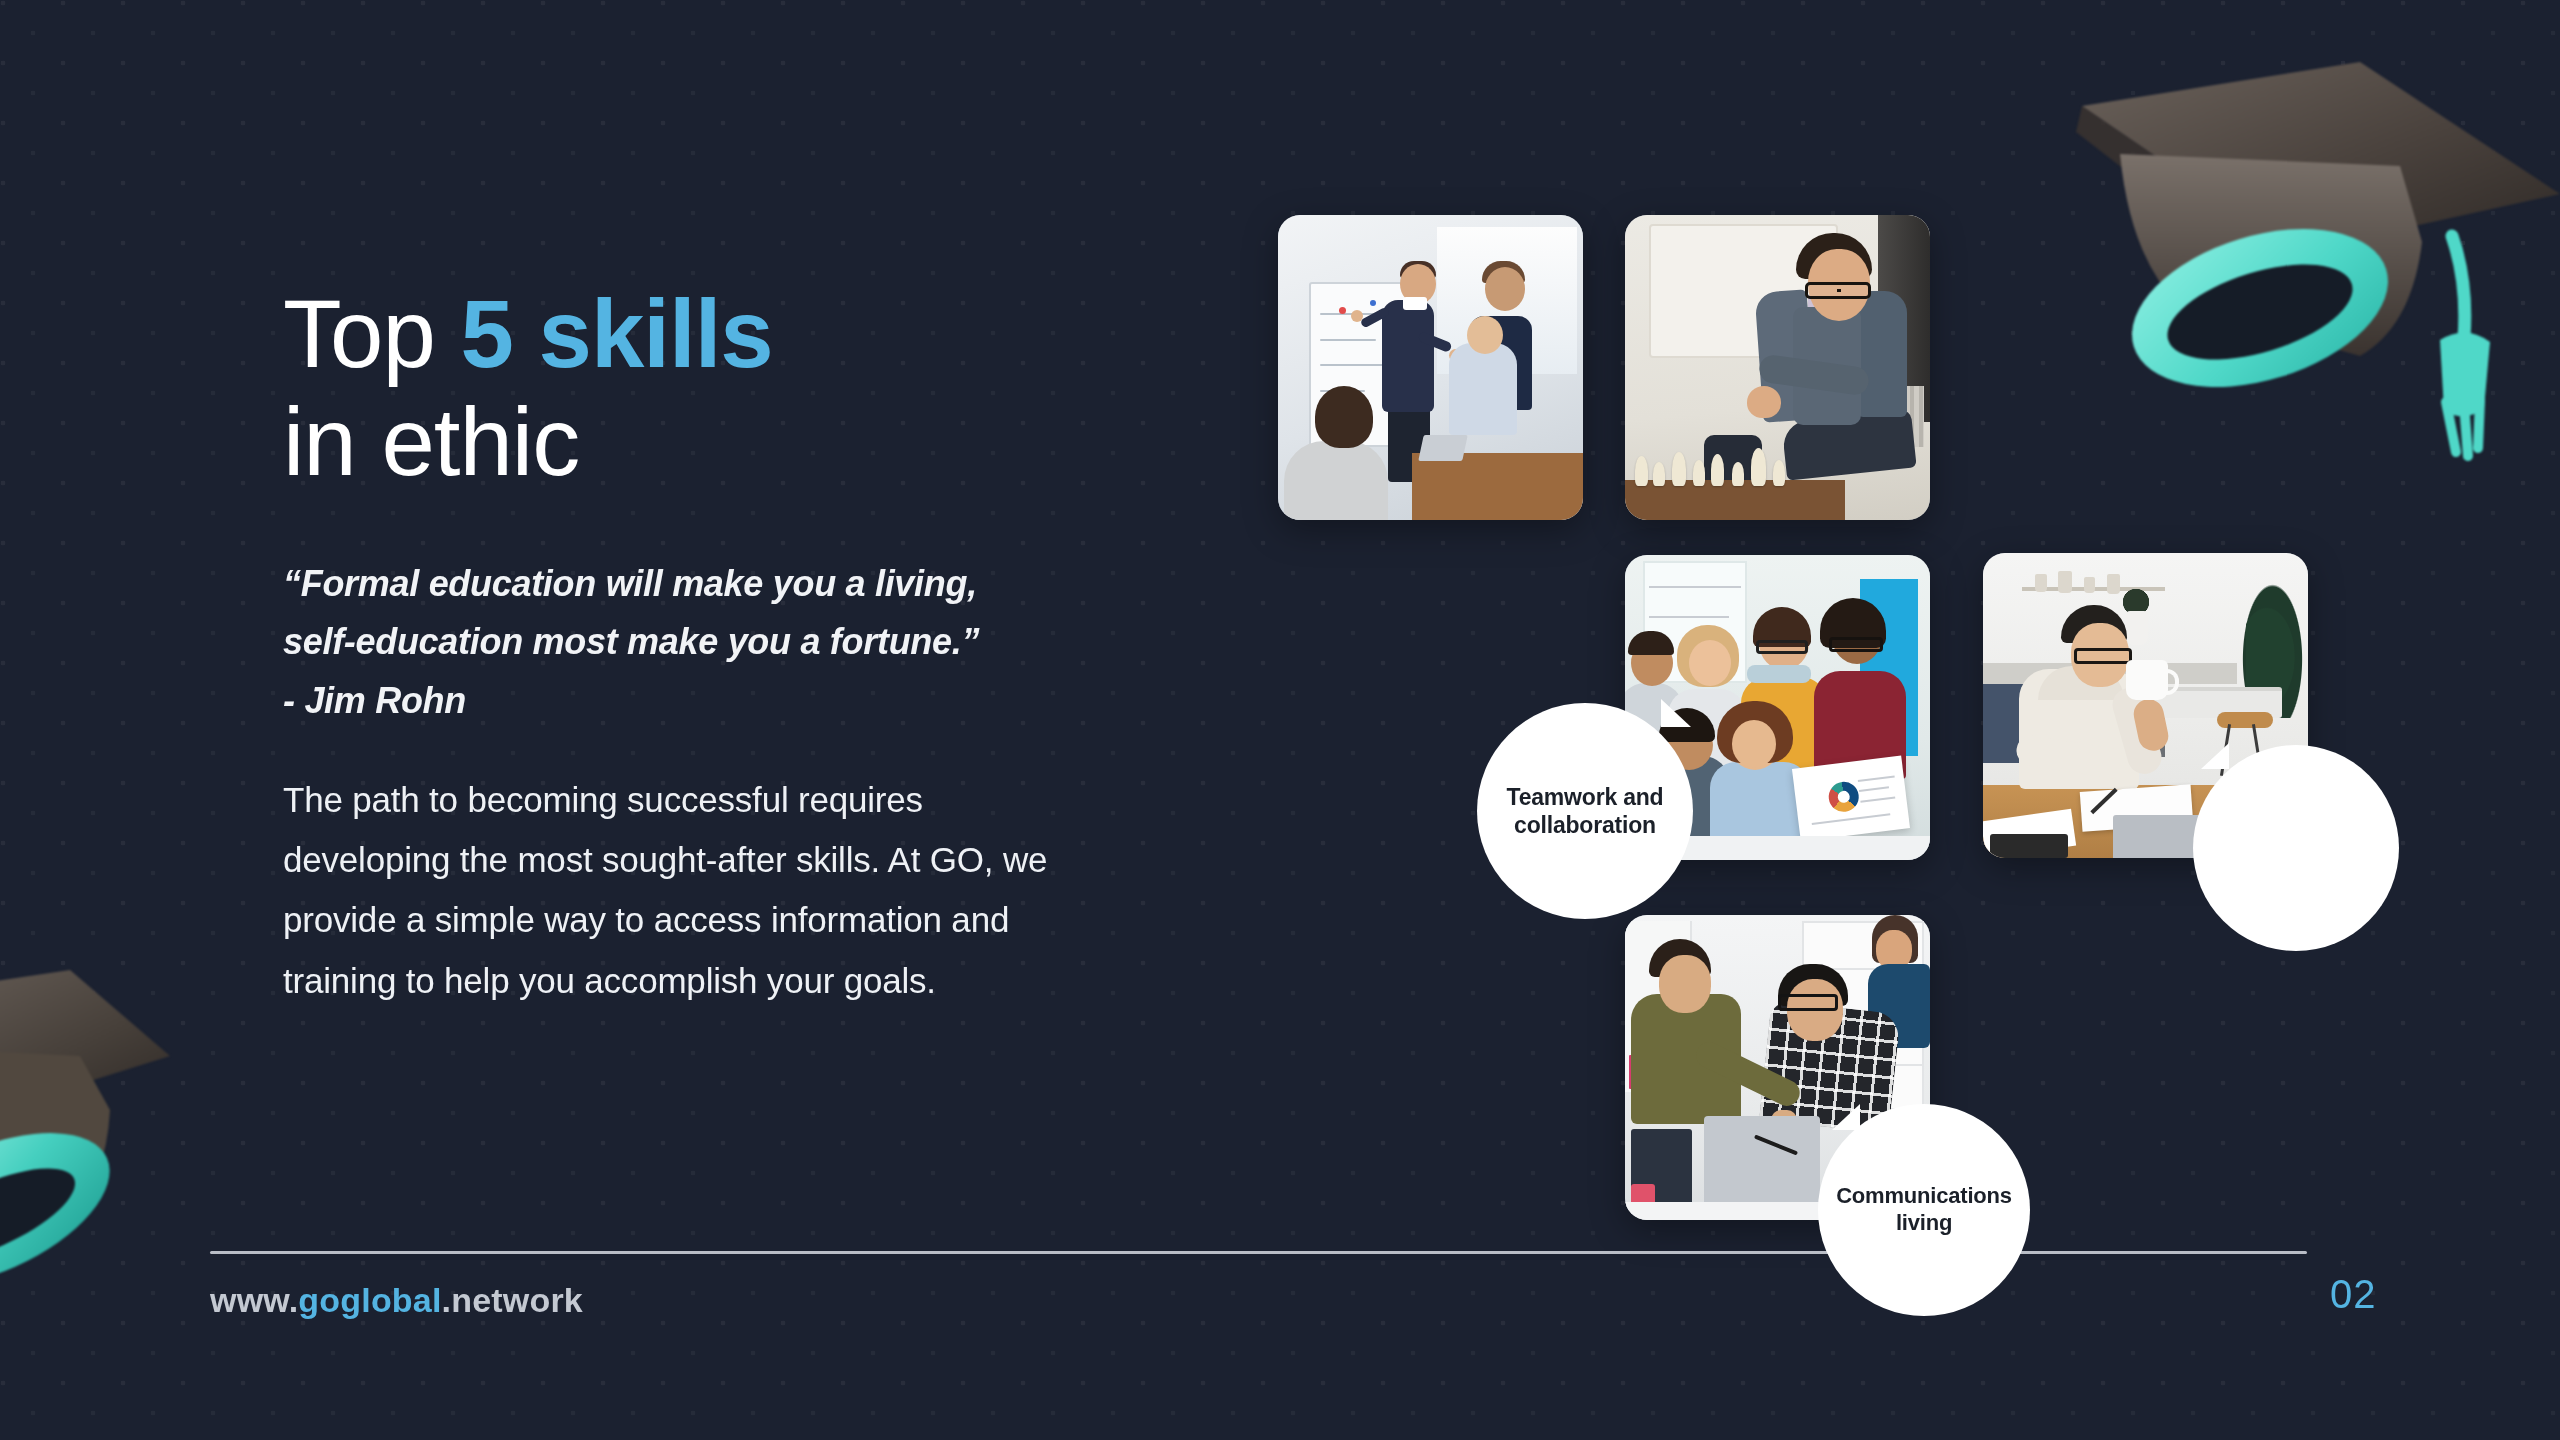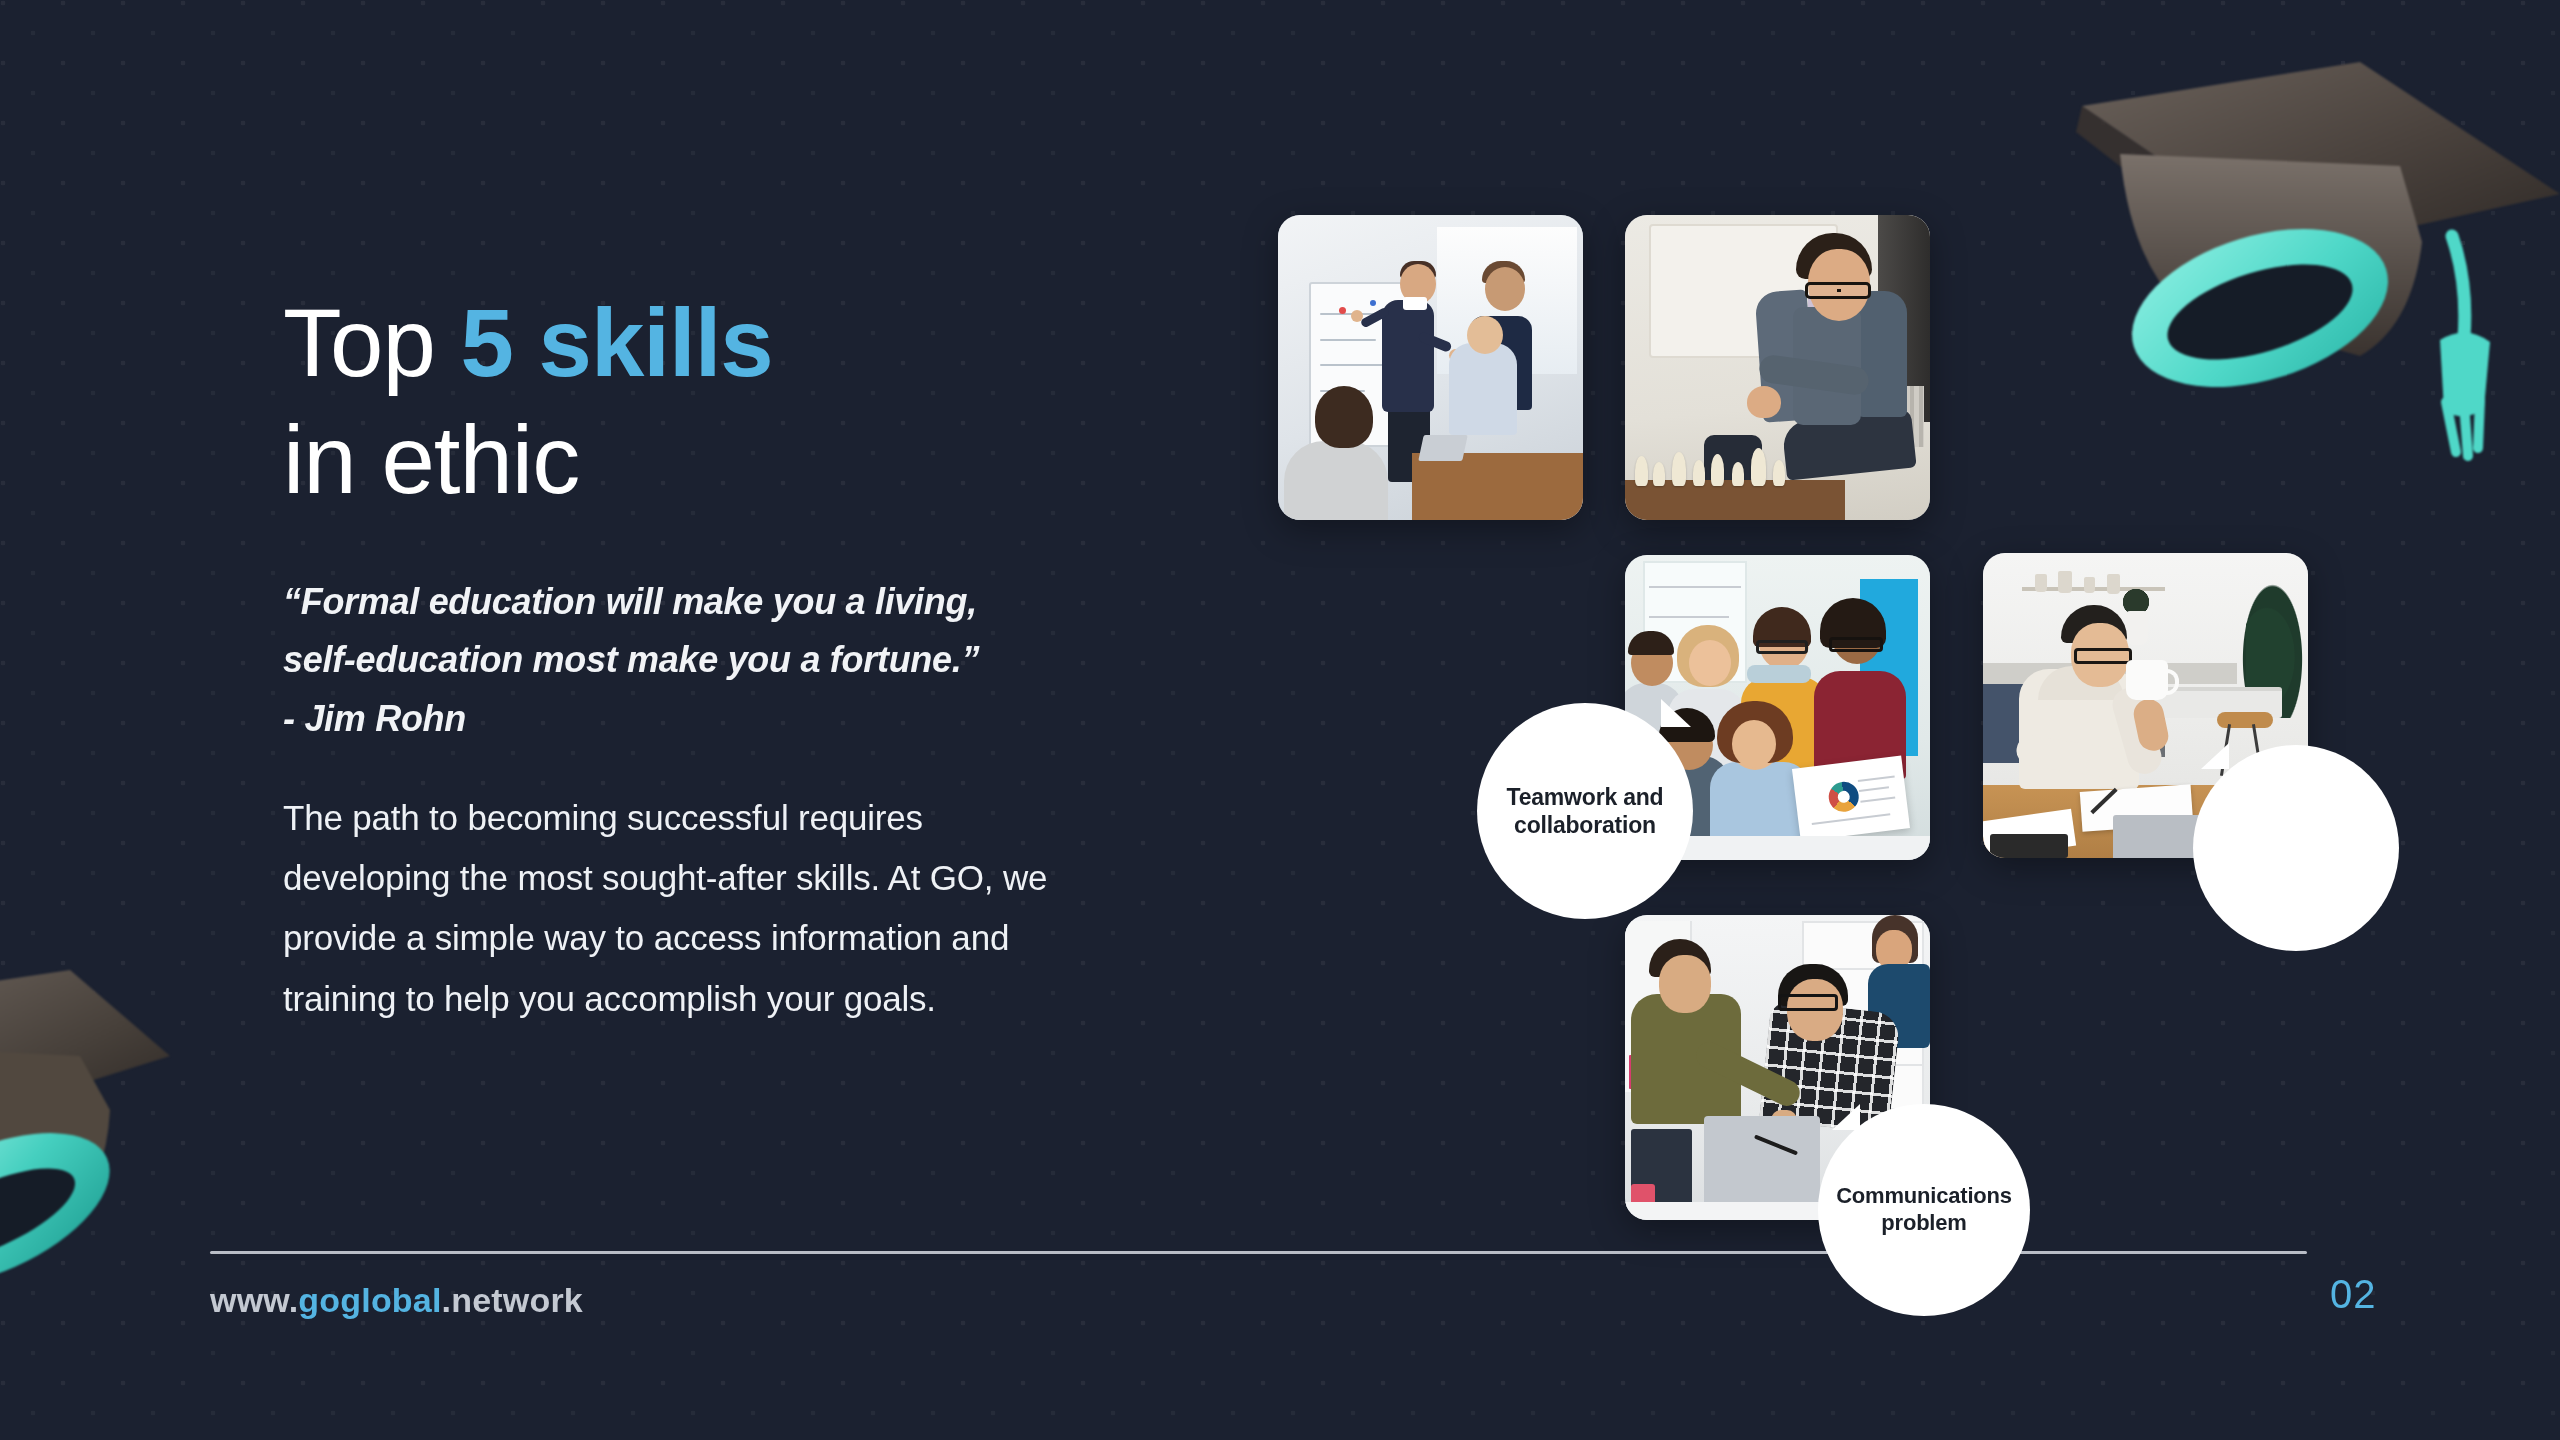--- a/index.html
+++ b/index.html
@@ -42,21 +42,21 @@
     font-size:96px;
     line-height:1.12;
     letter-spacing:-1px;
     color:#ffffff;
     font-weight:400;
   }
   #title .accent {
     color:#54b4e2;
     font-weight:700;
   }
-  .t-line { display:block; white-space:nowrap;margin-top:9px; }
+  .t-line { display:block; white-space:nowrap; }
 
   #quote {
     margin-top:60px;
     font-size:36px;
     line-height:1.62;
     font-style:italic;
     font-weight:600;
     color:#f1f3f6;
     letter-spacing:-.3px;
   }
@@ -555,21 +555,21 @@
     <span class="tail"></span>
     <span class="btxt">Teamwork and collaboration</span>
   </div>
 
   <div class="bubble" id="b-professional">
     <span class="tail"></span>
   </div>
 
   <div class="bubble" id="b-communications">
     <span class="tail"></span>
-    <span class="btxt">Communications problem</span>
+    <span class="btxt">Communications living</span>
   </div>
 
   <svg class="cap" id="cap-top" viewBox="0 0 520 420">
     <defs>
       <linearGradient id="gcapA" x1="0" y1="0" x2="1" y2="1">
         <stop offset="0" stop-color="#6b625b"></stop>
           <stop offset="55%" stop-color="#4a423d"></stop>
           <stop offset="100%" stop-color="#2e2926"></stop>
       </linearGradient>
       <linearGradient id="gcapB" x1="0" y1="0" x2="0" y2="1">

